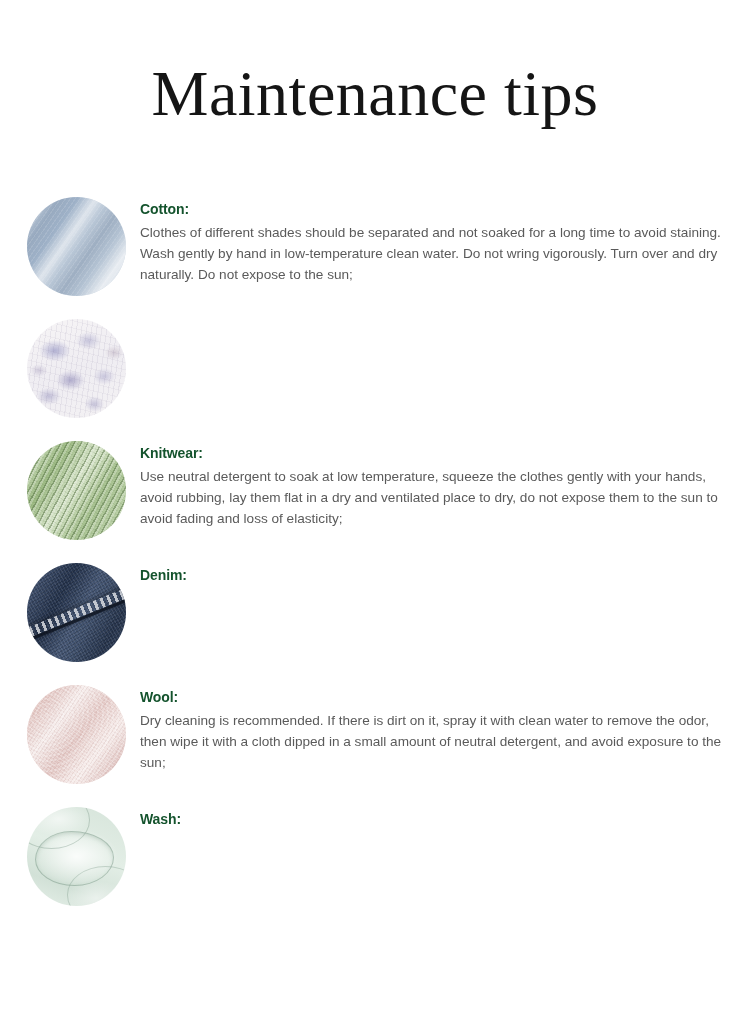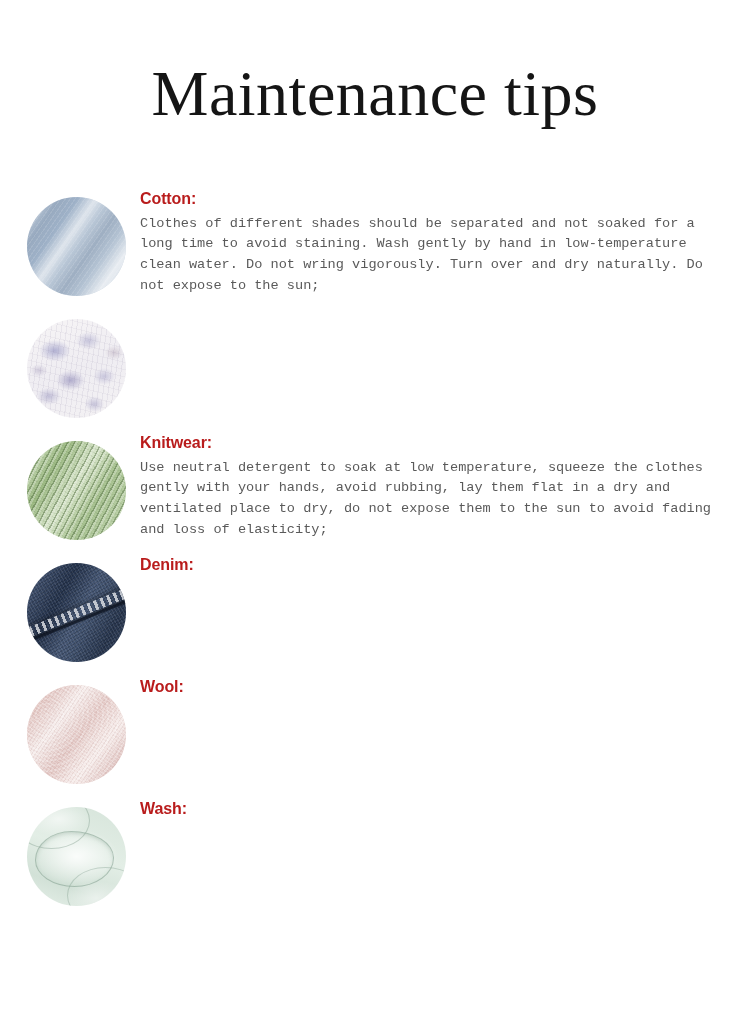--- a/index.html
+++ b/index.html
@@ -231,29 +231,29 @@
   }
 
   
   .tip-text {
     flex: 1 1 auto;
     padding-left: 14px;
     padding-top: 0;
   }
   .tip-title {
     font-family: "Liberation Sans", sans-serif;
-    font-size: 16px;
+    font-size: 14px;
     font-weight: bold;
-    color: #b91c1c;
+    color: #14532d;
     line-height: 1.1;
-    margin: 0 0 6px 0;
+    margin: 12px 0 6px 0;
     letter-spacing: -0.1px;
   }
   .tip-body {
-    font-family: Liberation Mono, monospace;
+    font-family: Liberation Sans, sans-serif;
     font-size: 13.6px;
     font-weight: 400;
     color: #5a5a5a;
     line-height: 1.52;
     margin: 0;
     max-width: 600px;
   }
 </style>
 </head>
 <body>
@@ -305,20 +305,21 @@
       </div>
     </div>
 
     <div class="tip">
       <div class="swatch sw-wool">
         <div class="tex"></div>
         <div class="grain"></div>
       </div>
       <div class="tip-text">
         <p class="tip-title">Wool:</p>
+        <p class="tip-body">Dry cleaning is recommended. If there is dirt on it, spray it with clean water to remove the odor, then wipe it with a cloth dipped in a small amount of neutral detergent, and avoid exposure to the sun;</p>
       </div>
     </div>
 
     <div class="tip">
       <div class="swatch sw-down">
         <div class="tex"></div>
         <div class="quilt"></div>
         <div class="quilt-c"></div>
       </div>
       <div class="tip-text">

